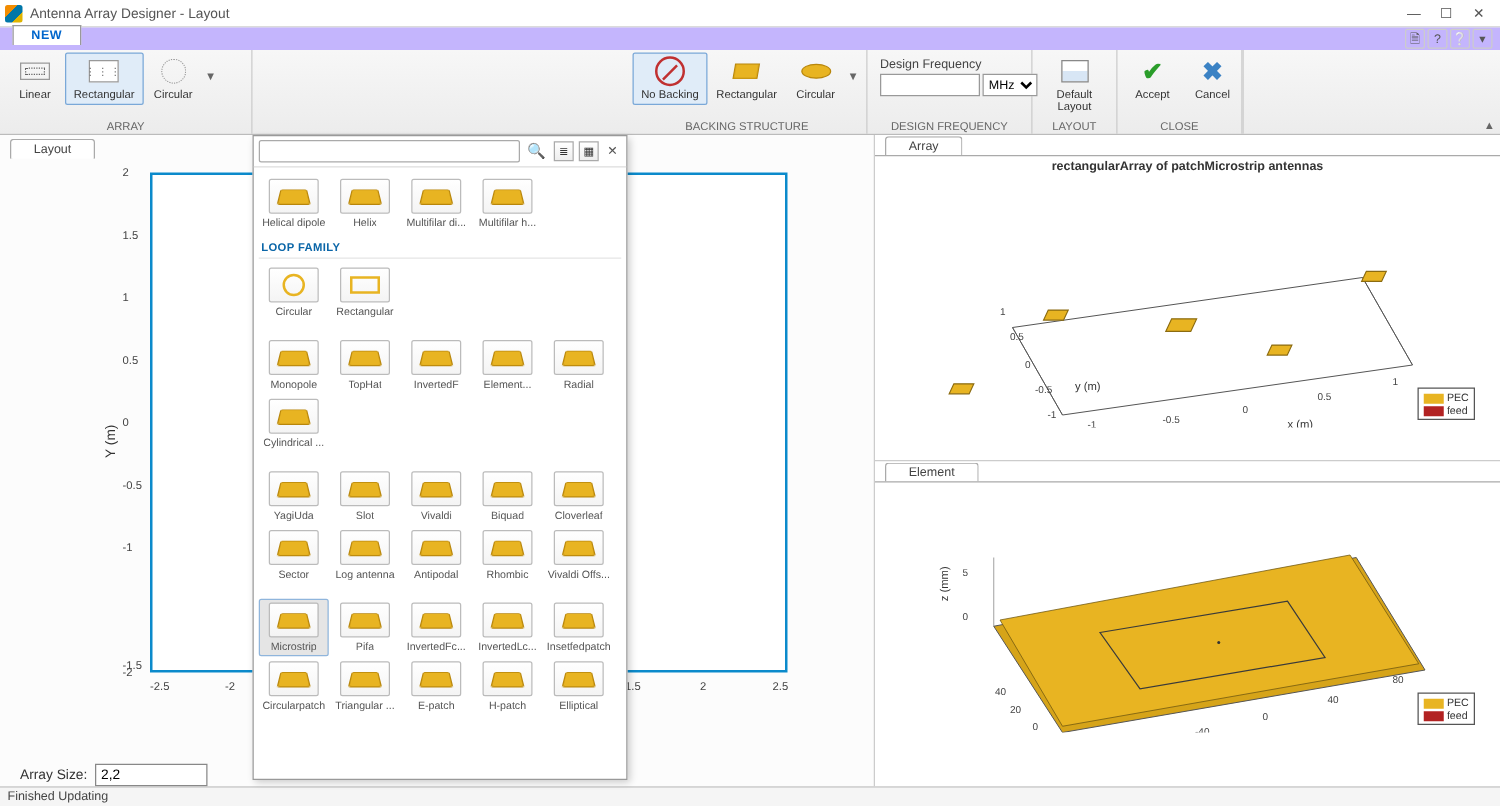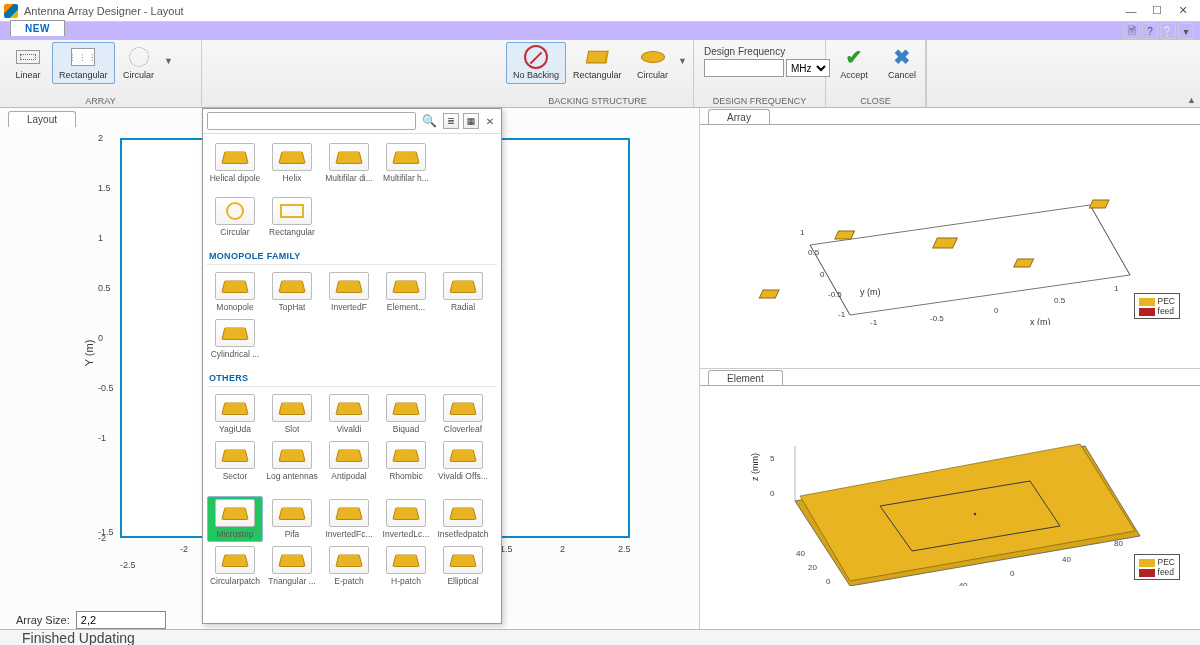--- a/index.html
+++ b/index.html
@@ -70,35 +70,35 @@
   .gallery-search { display:flex; align-items:center; gap:4px; padding:3px 4px; border-bottom:1px solid #ddd; }
   .gallery-search input { flex:1; height:18px; border:1px solid #aaa; border-radius:2px; padding:0 4px; font-size:10px; }
   .gallery-search .sicon { color:#0b8acb; font-size:12px; padding:0 2px; cursor:pointer; }
   .view-toggle { width:16px; height:16px; border:1px solid #aaa; display:flex; align-items:center; justify-content:center; font-size:9px; cursor:pointer; background:linear-gradient(#fff,#eee); }
   .gallery-close { width:14px; height:14px; display:flex; align-items:center; justify-content:center; font-size:10px; color:#555; cursor:pointer; }
   .gallery-body { flex:1; overflow:hidden; padding:2px 4px; }
   .g-section { margin-bottom:4px; }
   .g-section-title { font-size:9px; font-weight:bold; color:#0b66a8; padding:3px 2px; border-bottom:1px solid #e5e5e5; letter-spacing:.3px; }
   .g-grid { display:flex; flex-wrap:wrap; gap:1px; padding:4px 0; }
   .g-item { width:56px; display:flex; flex-direction:column; align-items:center; padding:2px 0; border:1px solid transparent; border-radius:2px; cursor:pointer; }
-  .g-item.selected { background:#22c55e; border-color:#8fb5dc; }
+  .g-item.selected { background:#e5e5e5; border-color:#8fb5dc; }
   .g-item .icon { width:40px; height:28px; border:1px solid #bbb; background:linear-gradient(#fff,#f4f4f4); display:flex; align-items:center; justify-content:center; border-radius:2px; }
   .g-item .label { font-size:8.5px; color:#555; text-align:center; margin-top:2px; max-width:52px; overflow:hidden; text-overflow:ellipsis; white-space:nowrap; }
   .antenna-glyph { width:24px; height:16px; background:#e8b422; border:1px solid #b8860b; border-radius:2px; transform: perspective(40px) rotateX(40deg); }
   .circle-glyph { width:18px; height:18px; border:2px solid #e8b422; border-radius:50%; }
   .rect-glyph { width:24px; height:14px; border:2px solid #e8b422; }
 
   
   .card-title { text-align:center; font-size:10px; font-weight:bold; padding:3px 0; }
   .axes3d-box { position:relative; margin:0 14px; height:200px; }
   .axes3d-svg { width:100%; height:100%; }
   .legend { position:absolute; right:6px; bottom:6px; border:1px solid #555; background:#fff; padding:2px 4px; font-size:8.5px; }
   .legend .swatch { display:inline-block; width:16px; height:8px; vertical-align:middle; margin-right:3px; }
 
-  .statusbar { height:16px; border-top:1px solid #bbb; background:#f5f5f5; font-size:14px; color:#444; padding:0 22px; display:flex; }
+  .statusbar { height:16px; border-top:1px solid #bbb; background:#f5f5f5; font-size:10px; color:#444; padding:0 6px; display:flex; align-items:center; }
 </style>
 </head>
 <body>
 
 <div class="titlebar">
   <div class="logo"></div>
   <div class="title">Antenna Array Designer - Layout</div>
   <div class="winbtns">
     <div class="winbtn">—</div>
     <div class="winbtn">☐</div>
@@ -178,20 +178,31 @@
           <input class="df-input" value="" style="">
           <select class="df-unit">
             <option>MHz</option>
           </select>
         </div>
       </div>
     </div>
     <div class="ts-footer">DESIGN FREQUENCY</div>
   </div>
 
+  <div class="ts-group" style="width:68px;">
+    <div class="ts-row">
+      <div class="ts-btn">
+        <div class="ts-icon">
+            <div class="ic-layout"></div>
+          </div>
+        <div class="lbl">Default Layout</div>
+      </div>
+    </div>
+    <div class="ts-footer">LAYOUT</div>
+  </div>
 
   <div class="ts-group" style="width:100px;">
     <div class="ts-row">
       <div class="ts-btn">
         <div class="ts-icon">
             <span class="ic-accept">✔</span>
           </div>
         <div class="lbl">Accept</div>
       </div>
       <div class="ts-btn">
@@ -222,21 +233,21 @@
           <div class="ytick" style="left: 28px; top: 45px;">1.5</div>
           <div class="ytick" style="left: 28px; top: 95px;">1</div>
           <div class="ytick" style="left: 28px; top: 145px;">0.5</div>
           <div class="ytick" style="left: 28px; top: 195px;">0</div>
           <div class="ytick" style="left: 28px; top: 245px;">-0.5</div>
           <div class="ytick" style="left: 28px; top: 295px;">-1</div>
           <div class="ytick" style="left: 28px; top: 345px; margin-top: 44px;">-1.5</div>
           <div class="ytick" style="left: 28px; top: 395px;">-2</div>
         </div>
       <div id="xticks">
-          <div class="xtick" style="top: 422px; left: 50px;">-2.5</div>
+          <div class="xtick" style="top: 406px; left: 50px;">-2.5</div>
           <div class="xtick" style="top: 406px; left: 110px;">-2</div>
           <div class="xtick" style="top: 406px; left: 430px;">1.5</div>
           <div class="xtick" style="top: 406px; left: 490px;">2</div>
           <div class="xtick" style="top: 406px; left: 548px;">2.5</div>
         </div>
     </div>
     <div class="array-size-row">
       <span>Array Size:</span>
       <input value="2,2" style="">
     </div>
@@ -270,37 +281,37 @@
               <div class="label">Multifilar di...</div>
             </div>
             <div class="g-item">
               <div class="icon">
                 <div class="antenna-glyph"></div>
               </div>
               <div class="label">Multifilar h...</div>
             </div>
           </div>
           <div class="g-section">
+            <div class="g-section-title">LOOP FAMILY</div>
             <div class="g-grid">
               <div class="g-item">
                 <div class="icon">
                   <div class="circle-glyph"></div>
                 </div>
                 <div class="label">Circular</div>
               </div>
               <div class="g-item">
                 <div class="icon">
                   <div class="rect-glyph"></div>
                 </div>
                 <div class="label">Rectangular</div>
               </div>
             </div>
           </div>
           <div class="g-section">
-            <div class="g-section-title">MONOPOLE FAMILY</div>
             <div class="g-grid">
               <div class="g-item">
                 <div class="icon">
                   <div class="antenna-glyph"></div>
                 </div>
                 <div class="label">Monopole</div>
               </div>
               <div class="g-item">
                 <div class="icon">
                   <div class="antenna-glyph"></div>
@@ -327,21 +338,20 @@
               </div>
               <div class="g-item">
                 <div class="icon">
                   <div class="antenna-glyph"></div>
                 </div>
                 <div class="label">Cylindrical ...</div>
               </div>
             </div>
           </div>
           <div class="g-section">
-            <div class="g-section-title">OTHERS</div>
             <div class="g-grid">
               <div class="g-item">
                 <div class="icon">
                   <div class="antenna-glyph"></div>
                 </div>
                 <div class="label">YagiUda</div>
               </div>
               <div class="g-item">
                 <div class="icon">
                   <div class="antenna-glyph"></div>
@@ -369,21 +379,21 @@
               <div class="g-item">
                 <div class="icon">
                   <div class="antenna-glyph"></div>
                 </div>
                 <div class="label">Sector</div>
               </div>
               <div class="g-item">
                 <div class="icon">
                   <div class="antenna-glyph"></div>
                 </div>
-                <div class="label">Log antennas</div>
+                <div class="label">Log antenna</div>
               </div>
               <div class="g-item">
                 <div class="icon">
                   <div class="antenna-glyph"></div>
                 </div>
                 <div class="label">Antipodal</div>
               </div>
               <div class="g-item">
                 <div class="icon">
                   <div class="antenna-glyph"></div>
@@ -464,20 +474,21 @@
           </div>
         </div>
     </div>
   </div>
 
   <div class="right-pane">
 
     <div style="flex:1; display:flex; flex-direction:column; border-bottom:1px solid #ccc;">
       <div><span class="pane-tab">Array</span></div>
       <div class="pane-body">
+        <div class="card-title">rectangularArray of patchMicrostrip antennas</div>
         <div class="axes3d-box">
           <svg class="axes3d-svg" viewBox="0 0 440 200">
             <polygon points="80,120 360,80 400,150 120,190" fill="#fff" stroke="#555" stroke-width="0.8"></polygon>
             <line x1="80" y1="120" x2="120" y2="190" stroke="#555" stroke-width="0.6"></line>
             <line x1="360" y1="80" x2="400" y2="150" stroke="#555" stroke-width="0.6"></line>
 
             <rect x="110" y="165" width="16" height="8" fill="#e8b422" stroke="#8b6b10" transform="skewX(-25)"></rect>
             <rect x="158" y="106" width="16" height="8" fill="#e8b422" stroke="#8b6b10" transform="skewX(-25)"></rect>
             <rect x="398" y="75" width="16" height="8" fill="#e8b422" stroke="#8b6b10" transform="skewX(-25)"></rect>
             <rect x="350" y="134" width="16" height="8" fill="#e8b422" stroke="#8b6b10" transform="skewX(-25)"></rect>

